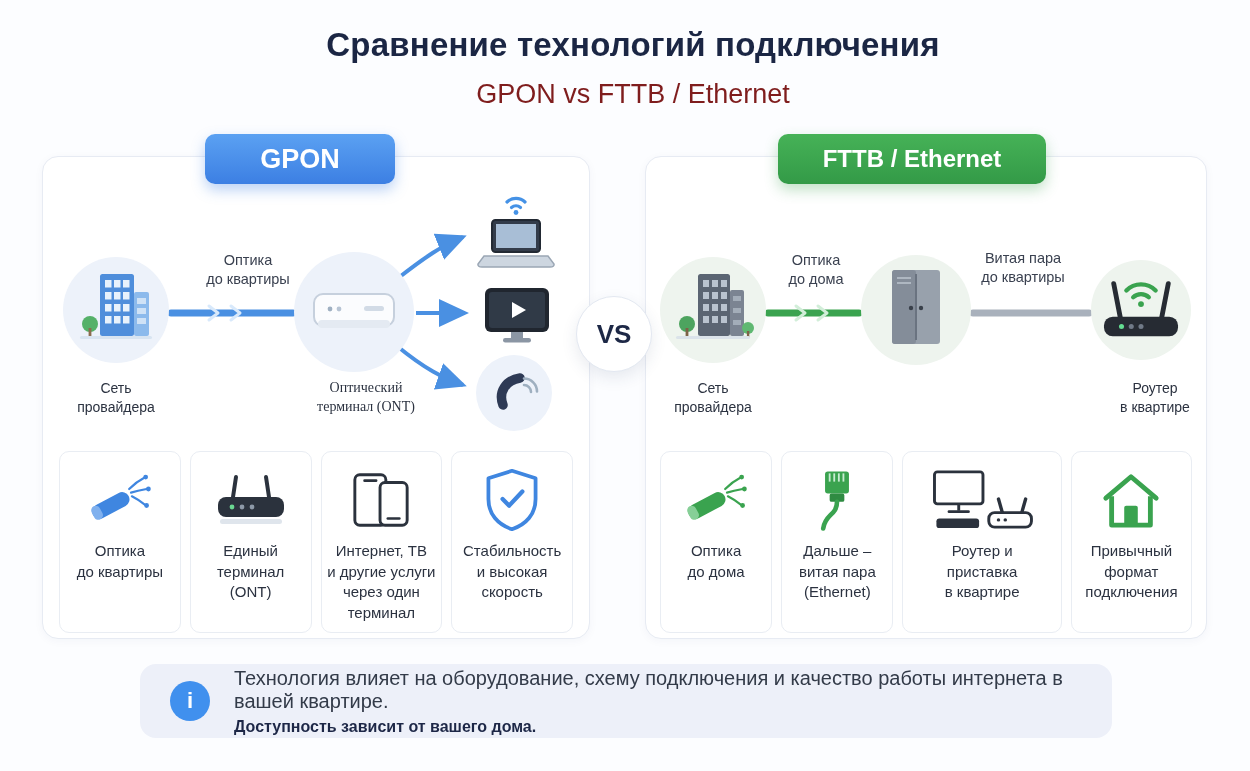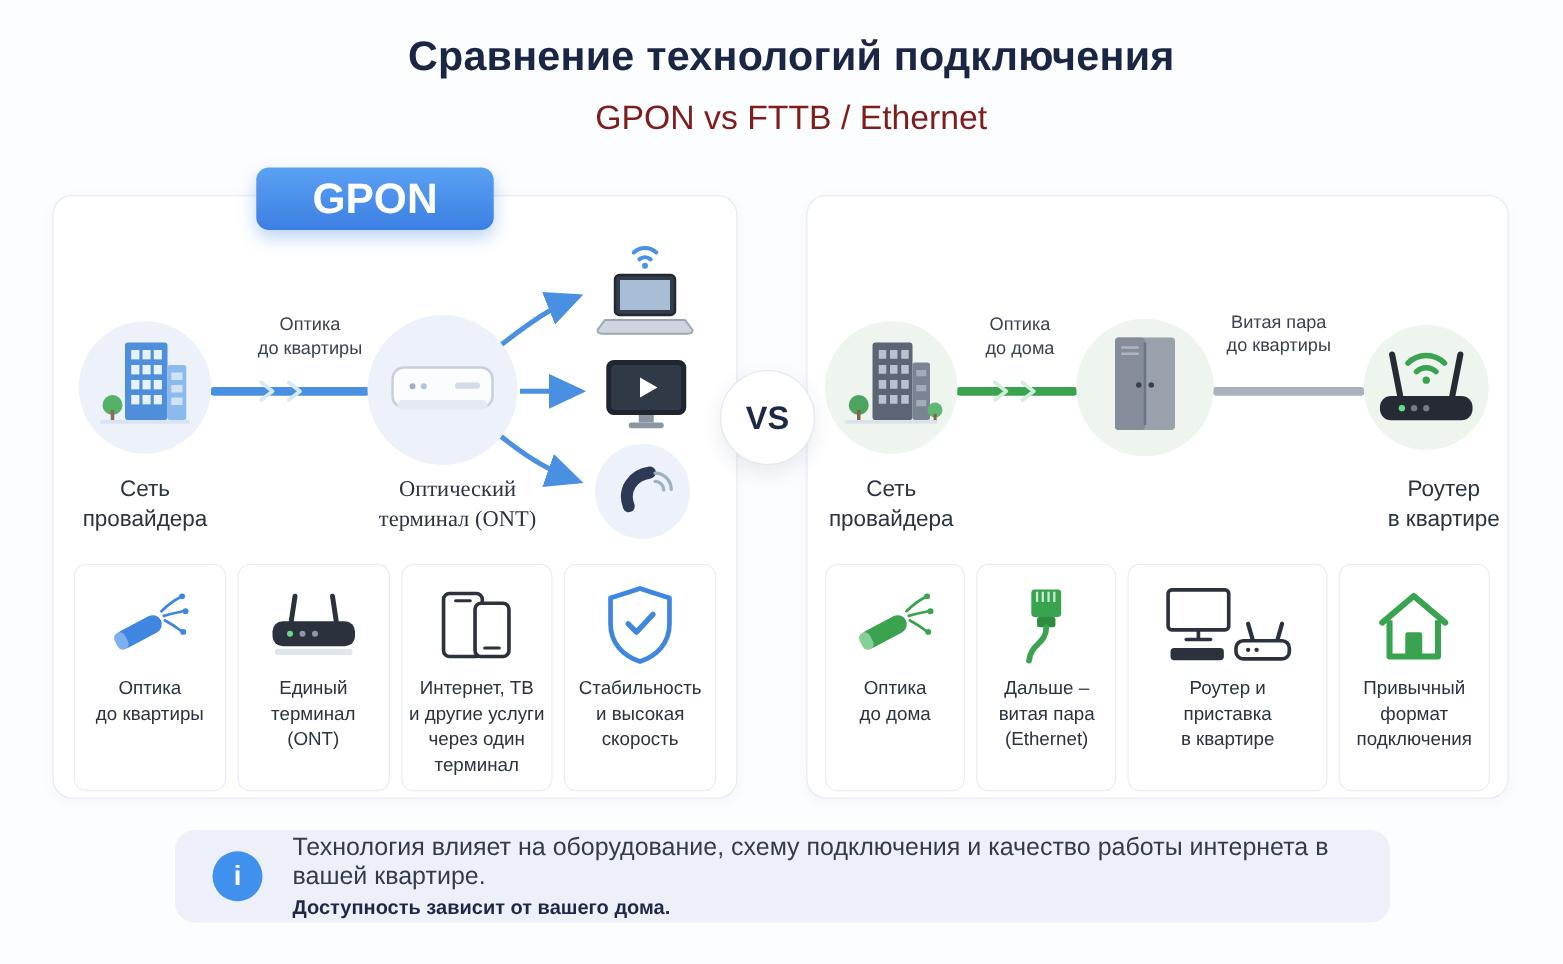--- a/index.html
+++ b/index.html
@@ -12,36 +12,36 @@
   .subtitle { position:absolute; top:79px; left:0; width:100%; text-align:center;
     font-size:27px; font-weight:400; color:#7f1d1d; }
 
   .panel { position:absolute; top:156px; height:481px; background:#ffffff;
     border:1px solid #e7ebf3; border-radius:16px; box-shadow:0 2px 10px rgba(30,50,90,.04); }
   .panel.left { left:42px; width:546px; }
   .panel.right { left:645px; width:560px; }
 
   .badge { position:absolute; top:134px; height:50px; display:flex; align-items:center;
     justify-content:center; color:#fff; font-weight:700; border-radius:10px; z-index:3; }
-  .badge.gpon { left:205px; width:190px; font-size:34px;
+  .badge.gpon { left:205px; width:190px; font-size:27px;
     background:linear-gradient(180deg,#5ba1f2,#3c7fe3); box-shadow:0 6px 14px rgba(60,127,227,.35); }
   .badge.fttb { left:778px; width:268px; font-size:24px;
     background:linear-gradient(180deg,#46b257,#339a47); box-shadow:0 6px 14px rgba(51,154,71,.3); }
 
   .vs-circle { position:absolute; left:576px; top:296px; width:74px; height:74px;
     border-radius:50%; background:#fff; border:1px solid #e3e8f1;
     box-shadow:0 6px 16px rgba(40,60,100,.10); display:flex; align-items:center;
     justify-content:center; font-size:26px; font-weight:700; color:#1d2846; z-index:2; }
 
   .circle-node { position:absolute; border-radius:50%; display:flex;
     align-items:center; justify-content:center; }
   .c-blue { background:#edf2fa; }
   .c-green { background:#eef4ee; }
 
-  .node-label { position:absolute; text-align:center; font-size:18px; color:#2b3240;
+  .node-label { position:absolute; text-align:center; font-size:14px; color:#2b3240;
     white-space:pre-line; line-height:1.34; }
   .edge-label { position:absolute; text-align:center; font-size:14.5px; color:#3a4150;
     white-space:pre-line; line-height:1.3; }
 
   .device { position:absolute; display:flex; align-items:center; justify-content:center; }
 
   .connectors { position:absolute; inset:0; pointer-events:none; }
 
   .feature-grid { position:absolute; top:294px; display:grid; gap:9px; height:182px; }
   .feature-grid.left-grid { left:16px; width:514px; grid-template-columns:1fr 1fr 1fr 1fr; }
@@ -65,20 +65,21 @@
 </head>
 <body>
 
 <div class="canvas">
 
   <div class="title">Сравнение технологий подключения</div>
   <div class="subtitle">GPON vs FTTB / Ethernet</div>
 
   <div class="badge gpon">GPON</div>
 
+  <div class="badge fttb">FTTB / Ethernet</div>
 
   <div class="vs-circle">VS</div>
 
   <div class="panel left">
 
     <svg class="connectors" width="546" height="481" viewBox="0 0 546 481">
       <defs>
         <marker id="ahb" markerWidth="9" markerHeight="9" refX="6.5" refY="3.5" orient="auto">
           <path d="M0 0 L7.5 3.5 L0 7 Z" fill="#4a90e2"></path>
         </marker>

